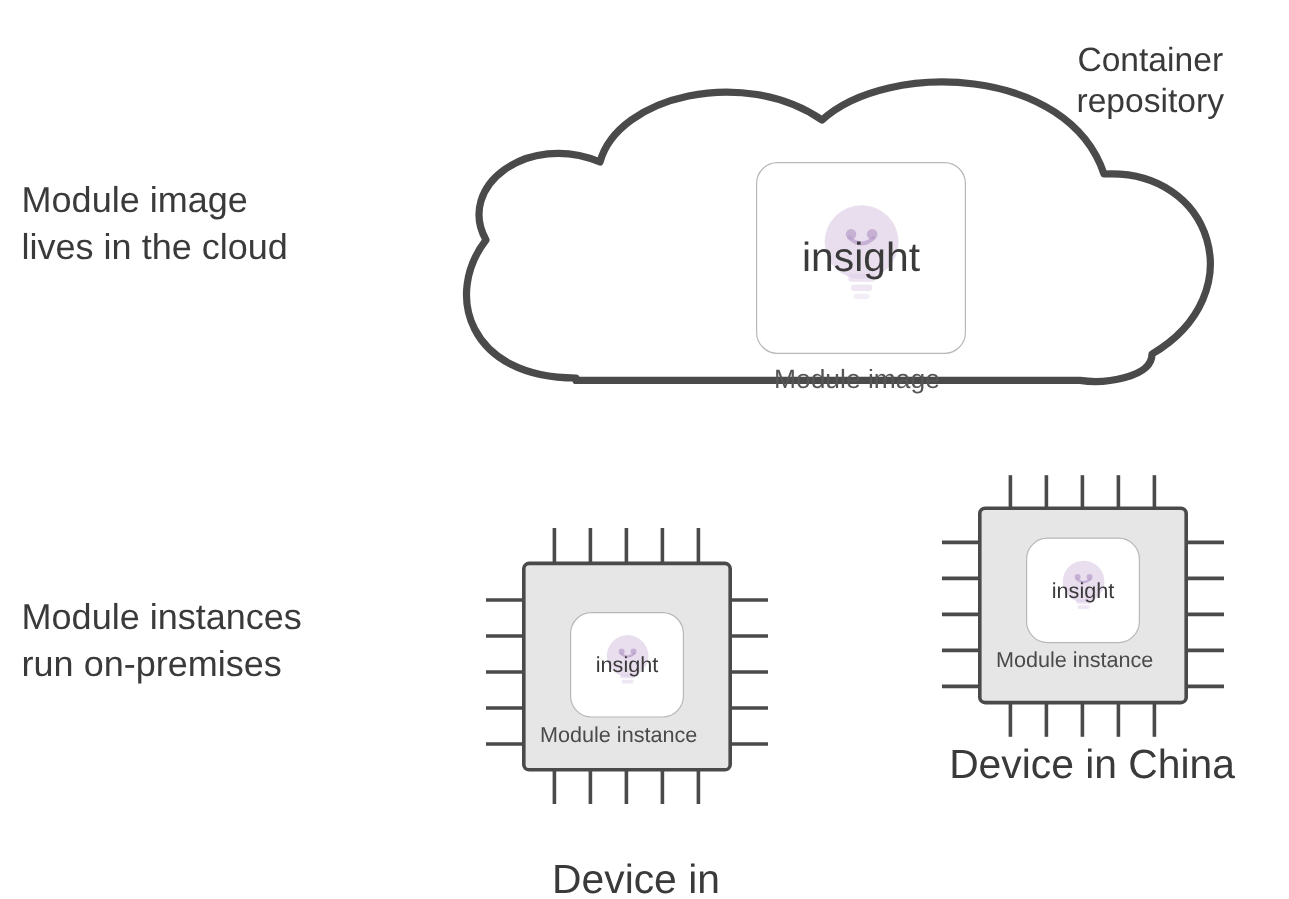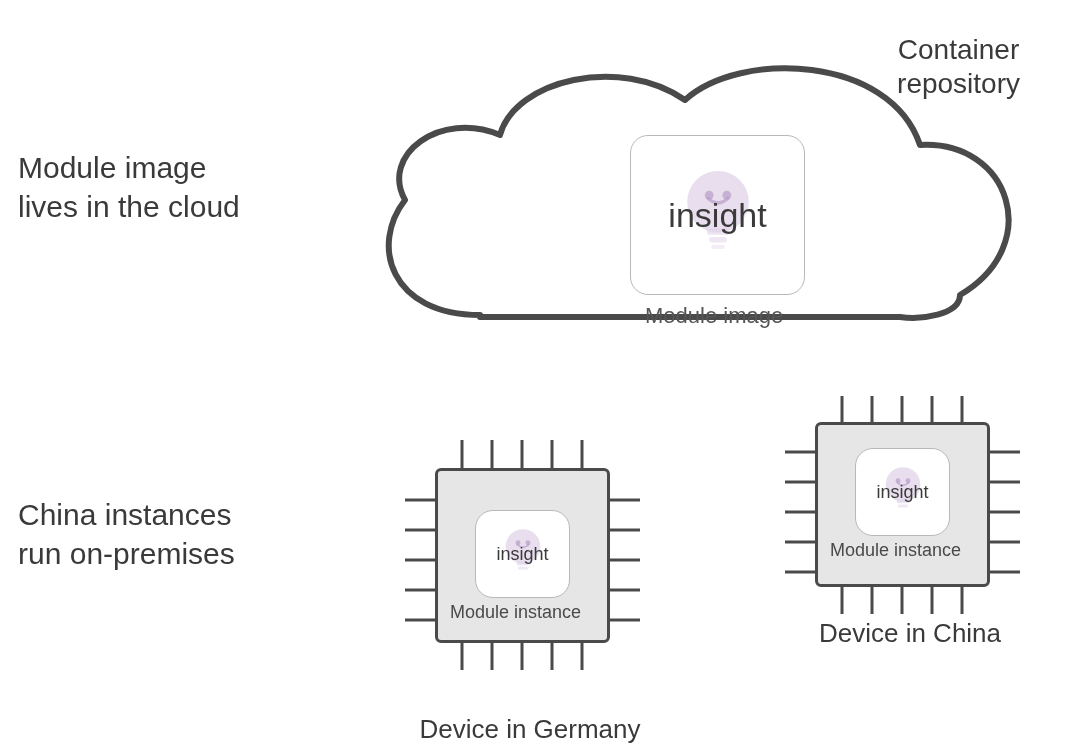--- a/index.html
+++ b/index.html
@@ -70,41 +70,41 @@
   }
   .chip-body {
     position: absolute;
     background: #e6e6e6;
     border: 3px solid #4a4a4a;
     border-radius: 6px;
   }
   .chip-pins line { stroke: #4a4a4a; stroke-width: 3; }
   .chip-label {
     position: absolute;
-    font-size: 26px;
+    font-size: 34px;
     text-align: center;
     width: 100%;
   }
   .module-tile.small {
     width: 95px;
     height: 88px;
   }
   .mi-caption {
     font-size: 18px;
     color: #4a4a4a;
     position: absolute;
   }
 </style>
 </head>
 <body>
 
 <div class="label-left" style="left:18px; top:148px; white-space:pre-line;">Module image
 lives in the cloud</div>
 
-<div class="label-left" style="left:18px; top:495px; white-space:pre-line;">China instances
+<div class="label-left" style="left:18px; top:495px; white-space:pre-line;">Module instances
 run on-premises</div>
 
 <div class="cloud-region">
   <div class="cloud-title" style="white-space:pre-line;">Container
 repository</div>
 
   <svg class="cloud-svg" width="680" height="300" viewBox="0 0 680 300">
     <path d="M 120 270
              C 30 270 10 200 45 155
              C 20 110 80 65 140 90

